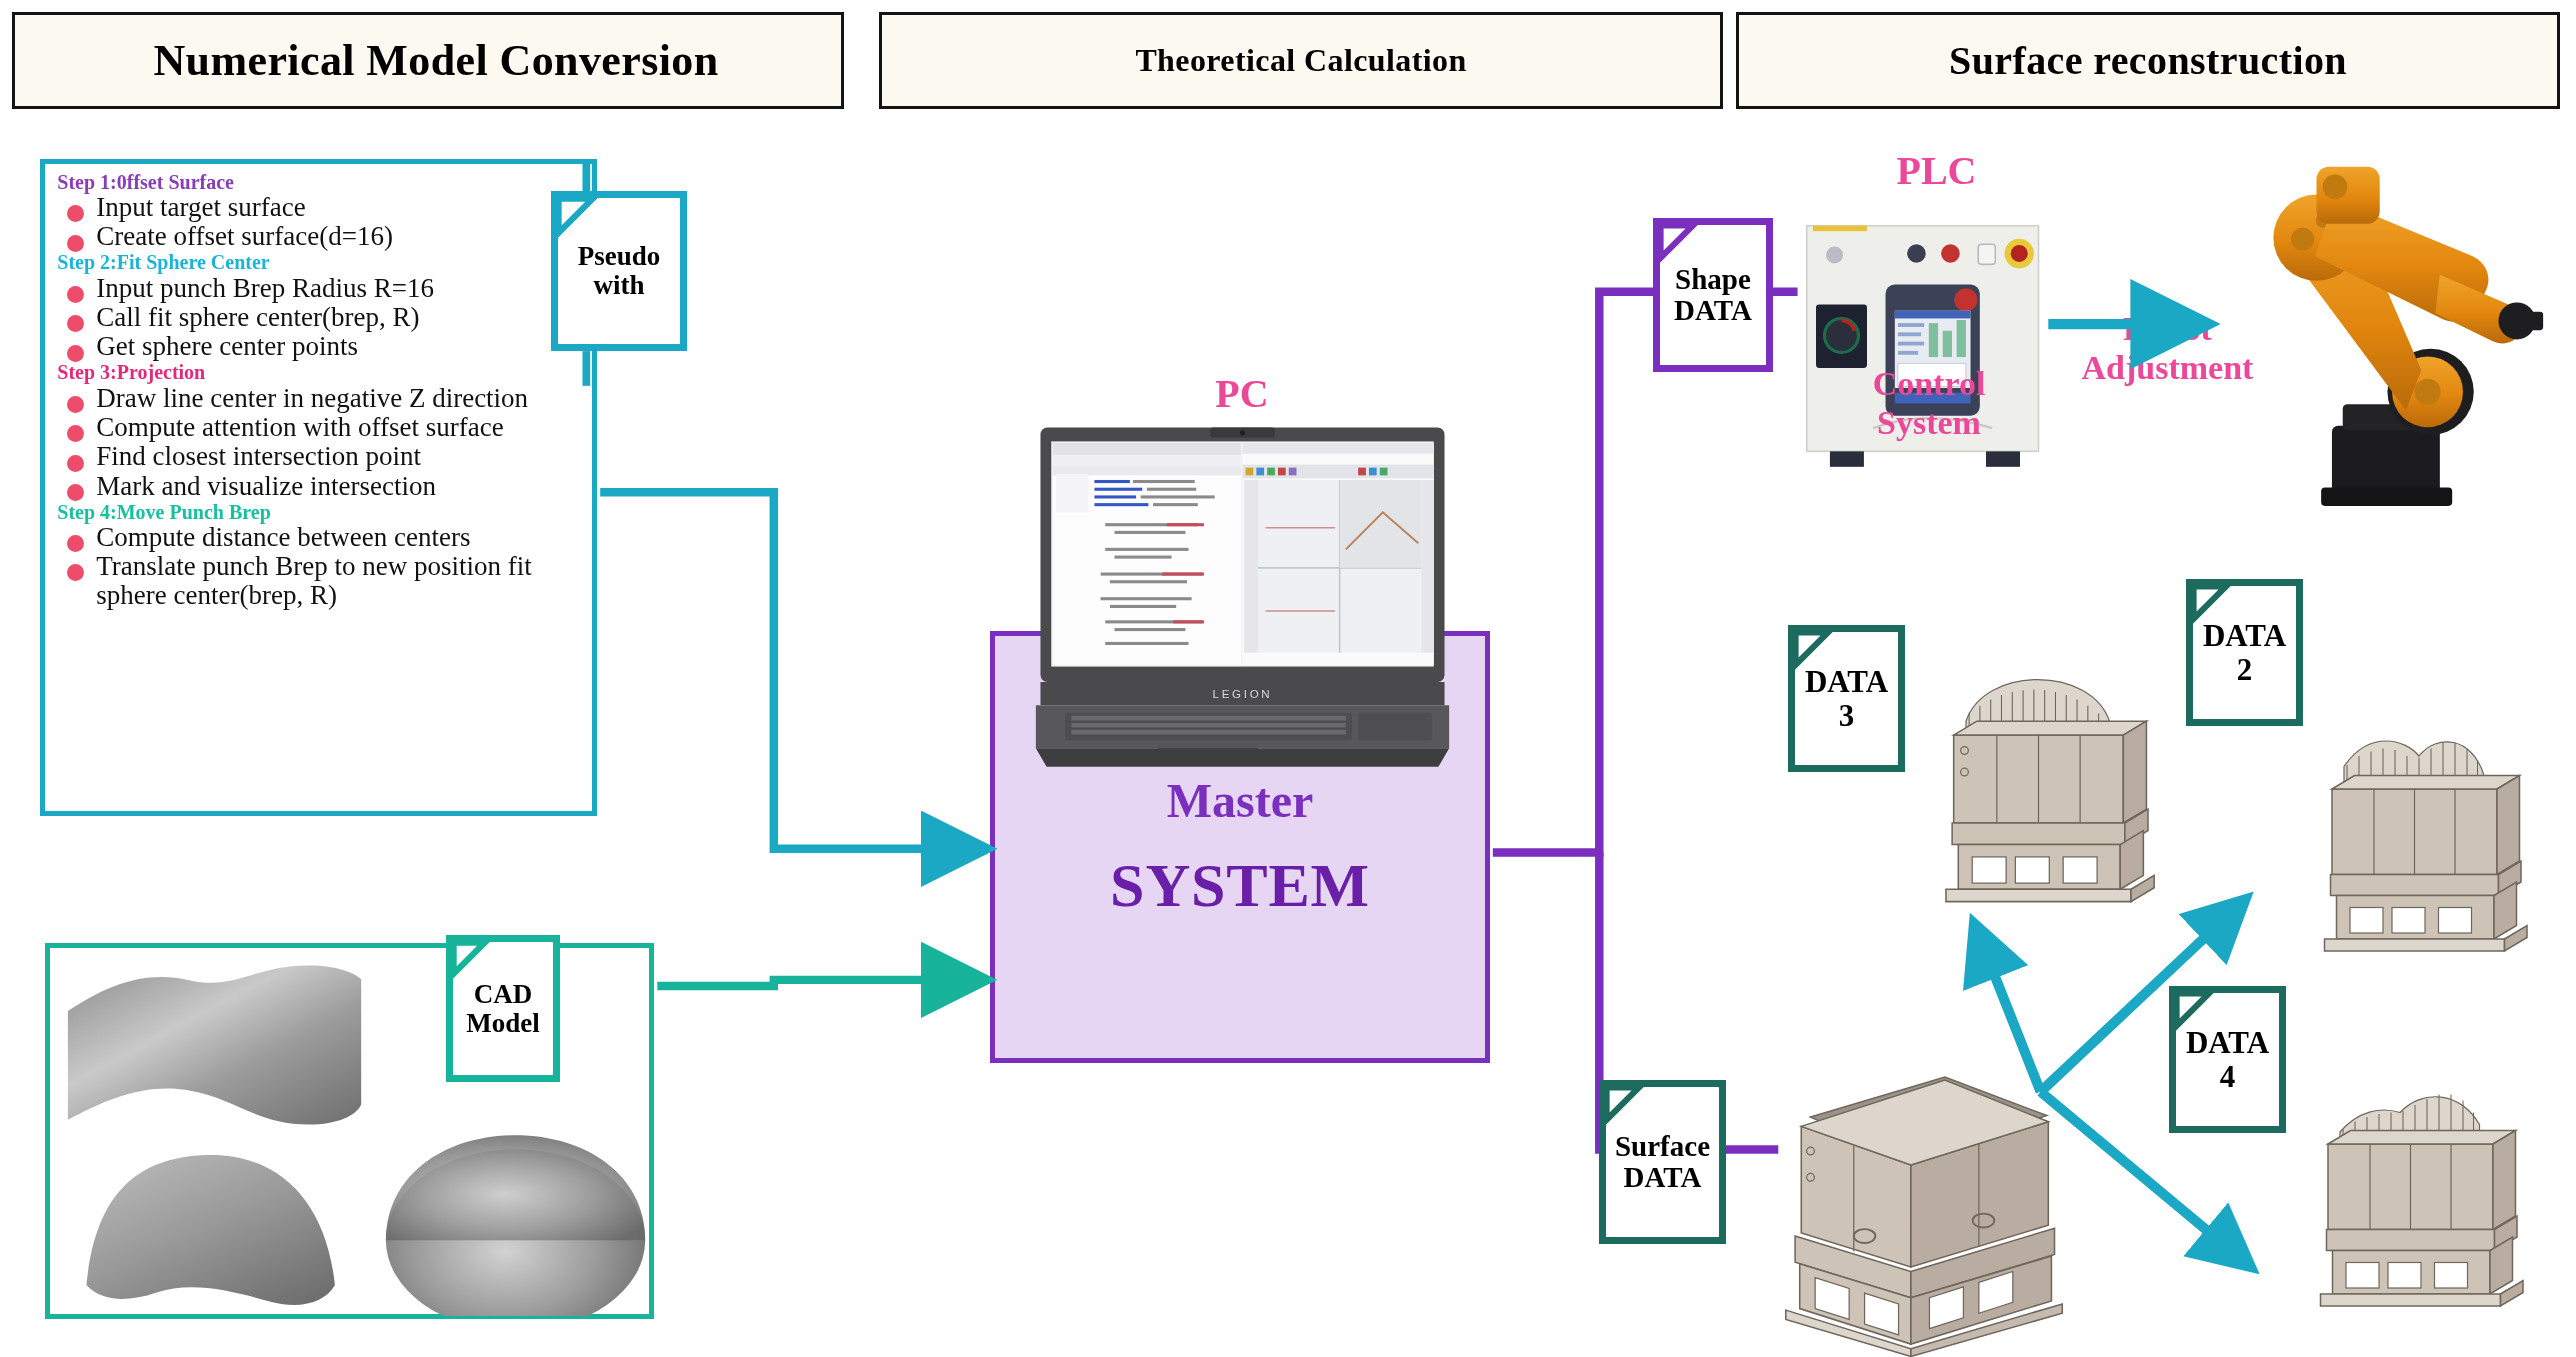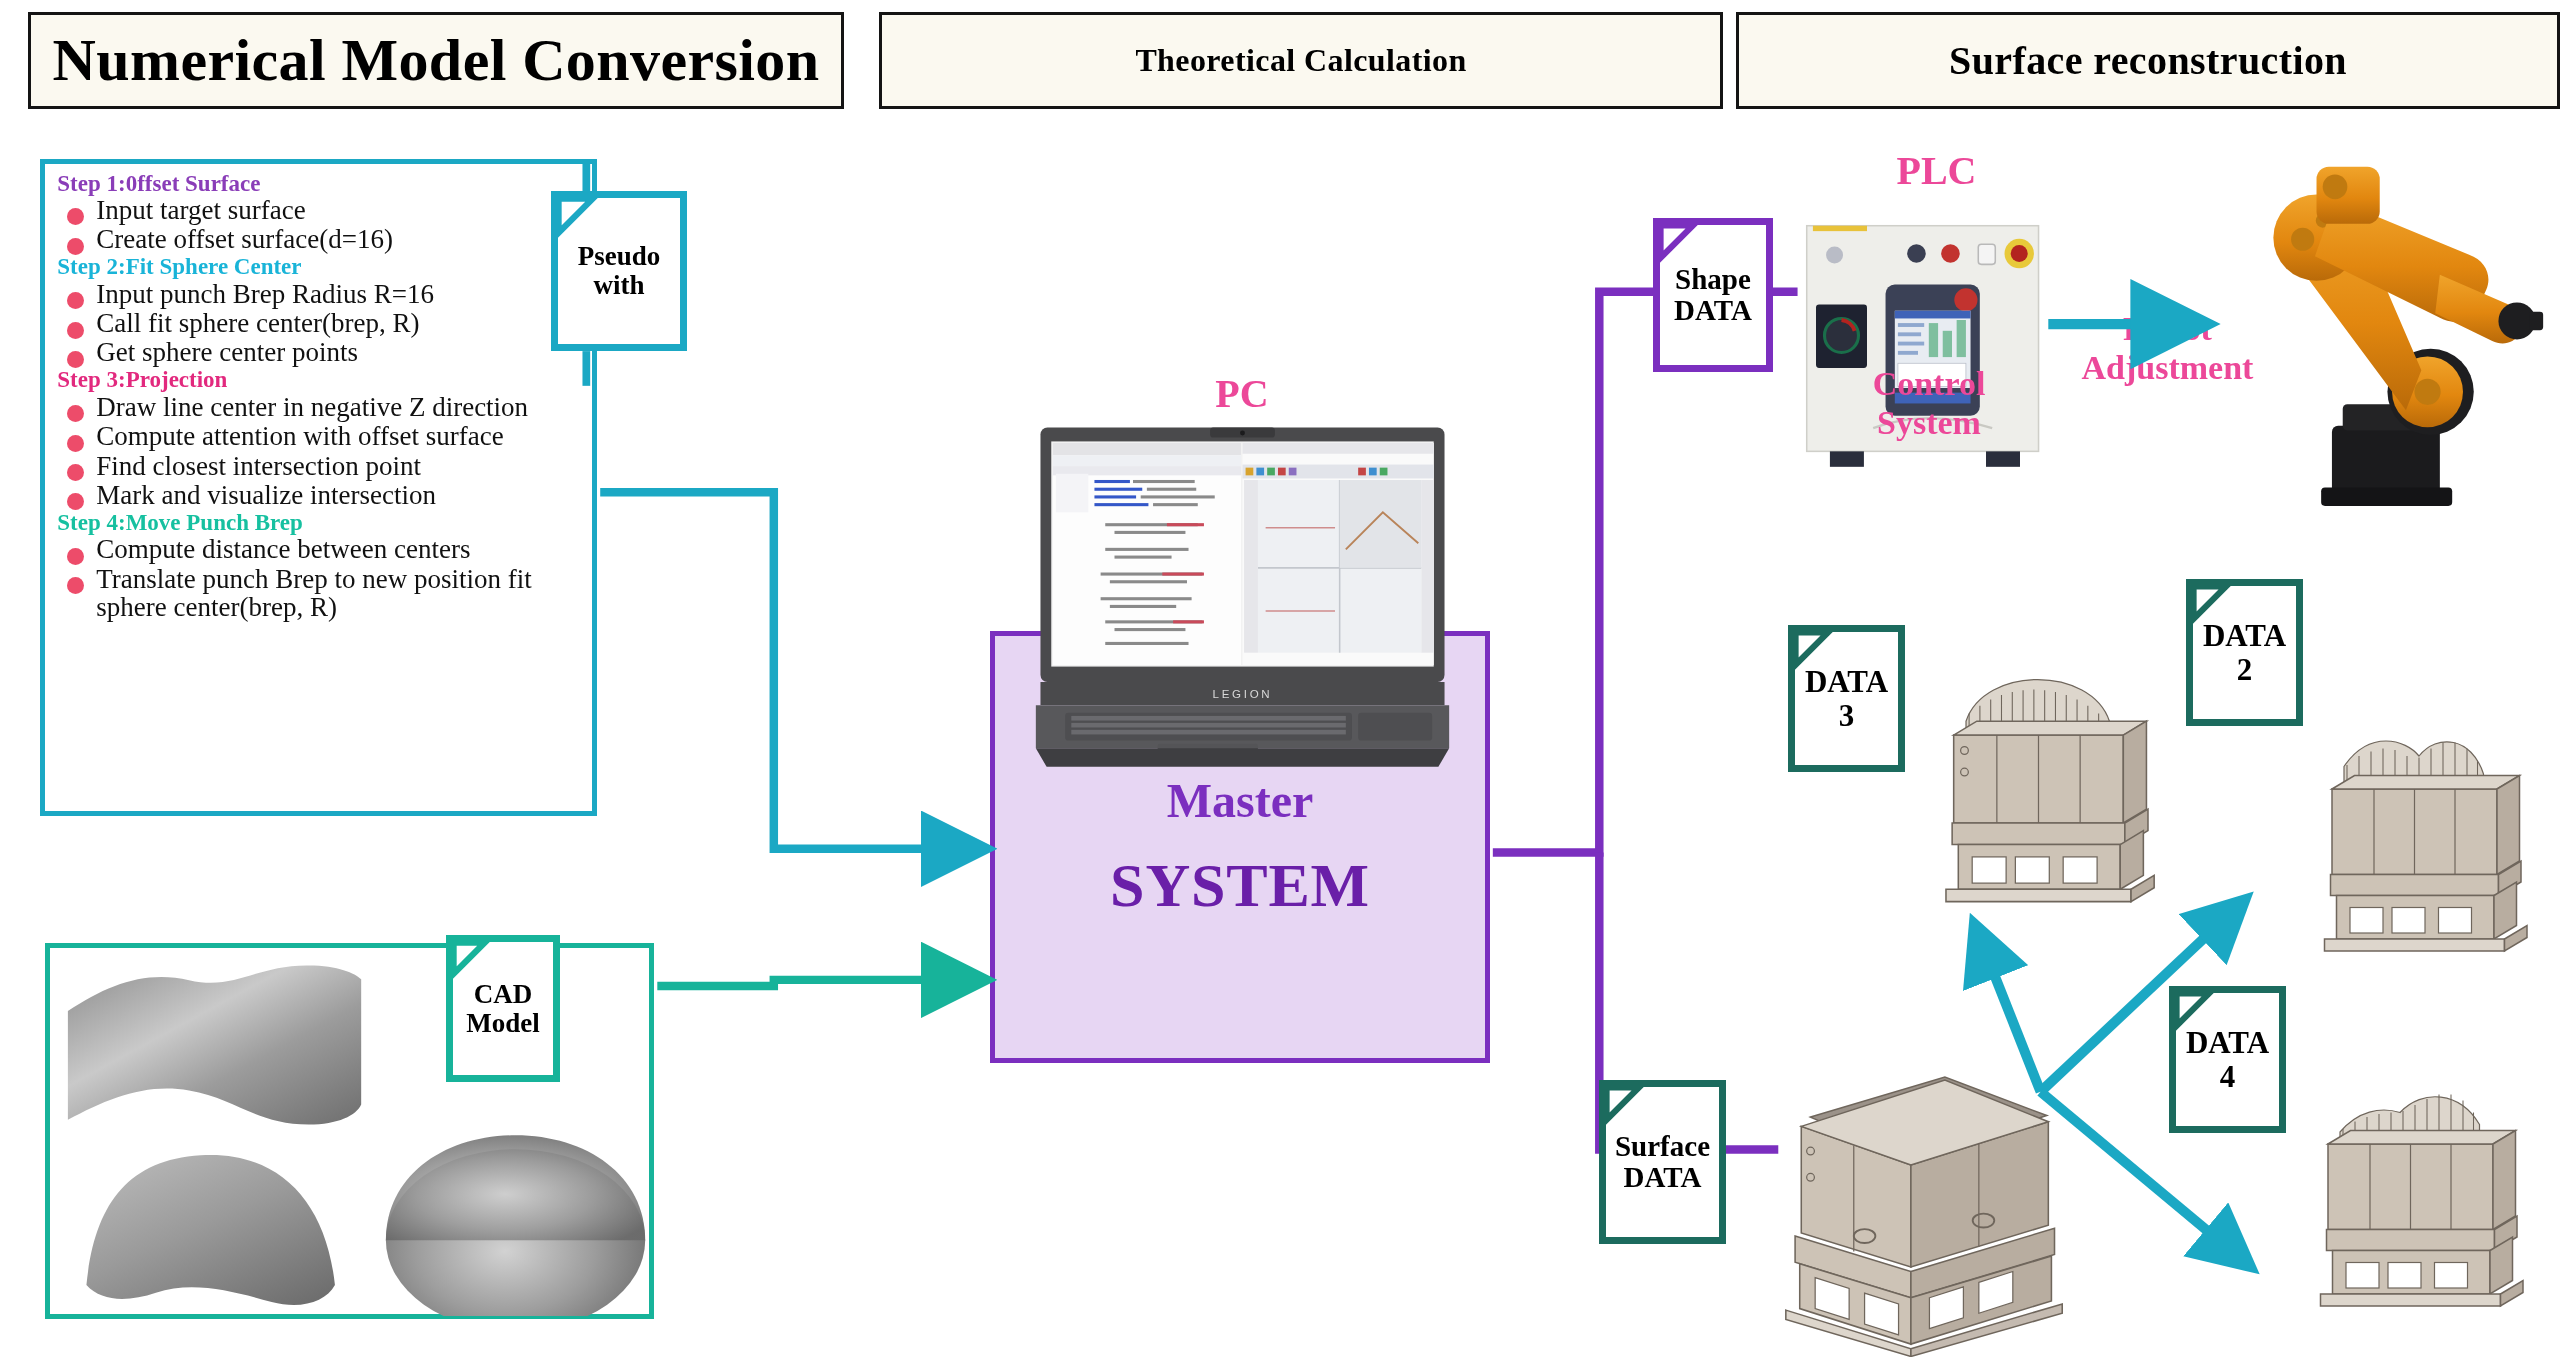--- a/index.html
+++ b/index.html
@@ -5,29 +5,29 @@
   html,body{margin:0;padding:0;background:#fff;}
   body{width:2576px;height:1358px;position:relative;overflow:hidden;
        font-family:"Liberation Serif","DejaVu Serif",serif;}
 
   .abs{position:absolute;}
 
   
   .hdr{position:absolute;background:#fbf9f0;border:3.9px solid #141414;
        display:flex;align-items:center;justify-content:center;
        font-weight:bold;color:#000;letter-spacing:0.4px;}
-  #hdr-left  {left:28px;  top:12.3px; width:810px; height:91px; font-size:60px;}
+  #hdr-left  {left:12px;  top:12.3px; width:810px; height:91px; font-size:44px;padding-left:16px;}
   #hdr-mid   {left:879px;top:12.3px; width:838px; height:91px; font-size:32px;}
   #hdr-right {left:1736px;top:12.3px; width:818px; height:91px; font-size:40px;}
 
   
   #steps-panel{position:absolute;left:40px;top:159px;width:557px;height:657px;
                border:5.4px solid #1BA8C4;background:#fff;box-sizing:border-box;
                padding:7.7px 9.3px 0 12.3px;}
-  .step-head{font-weight:bold;font-size:23px;line-height:1.03;margin:0 0 0.8px 0;}
+  .step-head{font-weight:bold;font-size:20px;line-height:1.03;margin:0 0 0.8px 0;}
   .sc1{color:#8A3DB8;} .sc2{color:#19B4D8;} .sc3{color:#E2297E;} .sc4{color:#16C0A0;}
   .blist{list-style:none;margin:0 0 1.5px 0;padding:0;}
   .blist li{position:relative;padding-left:39px;font-size:27px;line-height:1.055;
             color:#111;margin-bottom:0.8px;}
   .blist li::before{content:"";position:absolute;left:9.3px;top:12.3px;
             width:17px;height:17px;border-radius:50%;background:#ED4C6A;}
 
   
   .doctag{position:absolute;background:#fff;box-sizing:border-box;
           display:flex;flex-direction:column;align-items:center;justify-content:center;

